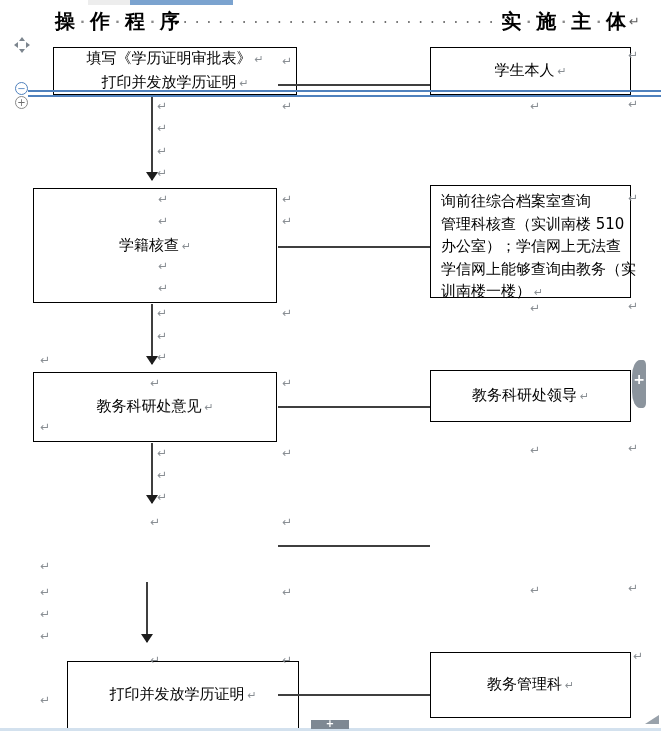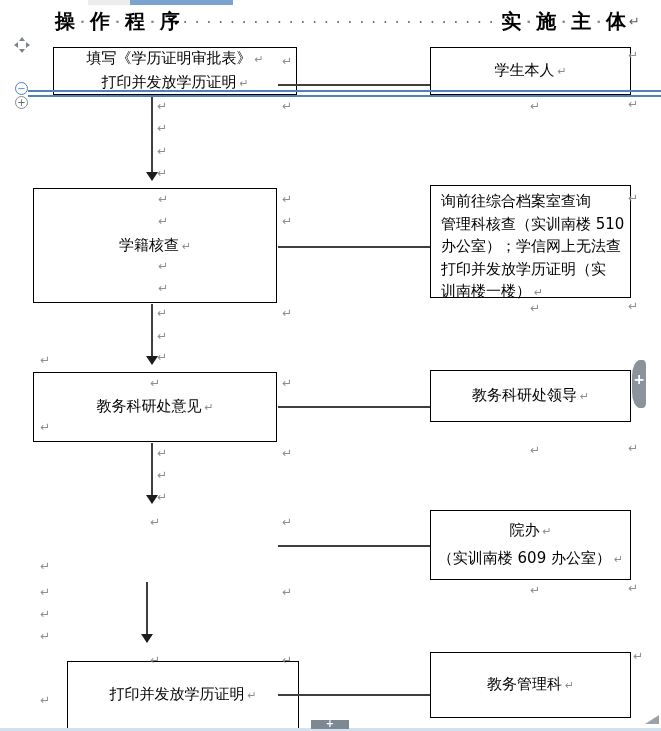--- a/index.html
+++ b/index.html
@@ -110,33 +110,29 @@
 
   <div class="box center" style="left:430px;top:47px;width:201px;height:48px;">
     <div class="tline"><span>学生本人</span><span class="pm">↵</span></div>
   </div>
 
   <div class="box" style="left:430px;top:185px;width:201px;height:113px;">
     <div class="r2text">
       <div class="tline">询前往综合档案室查询</div>
       <div class="tline">管理科核查（实训南楼 510</div>
       <div class="tline">办公室）；学信网上无法查</div>
-      <div class="tline">打印并发放学历证明（实</div>
+      <div class="tline">学信网上能够查询由教务（实</div>
       <div class="tline"><span>训南楼一楼）</span><span class="pm">↵</span></div>
     </div>
   </div>
 
   <div class="box center" style="left:430px;top:370px;width:201px;height:52px;line-height:27px;">
     <div class="tline"><span>教务科研处领导</span><span class="pm">↵</span></div>
   </div>
 
-  <div class="box center" style="left:430px;top:510px;width:201px;height:70px;line-height:27px;">
-    <div class="tline"><span>院办</span><span class="pm">↵</span></div>
-    <div class="tline"><span>（实训南楼 609 办公室）</span><span class="pm">↵</span></div>
-  </div>
 
   <div class="box center" style="left:430px;top:652px;width:201px;height:66px;line-height:27px;">
     <div class="tline"><span>教务管理科</span><span class="pm">↵</span></div>
   </div>
 
   <div class="hline" style="left:278px;top:84px;width:152px;"></div>
   <div class="hline" style="left:278px;top:246px;width:152px;"></div>
   <div class="hline" style="left:278px;top:406px;width:152px;"></div>
   <div class="hline" style="left:278px;top:545px;width:152px;"></div>
   <div class="hline" style="left:278px;top:694px;width:152px;"></div>

